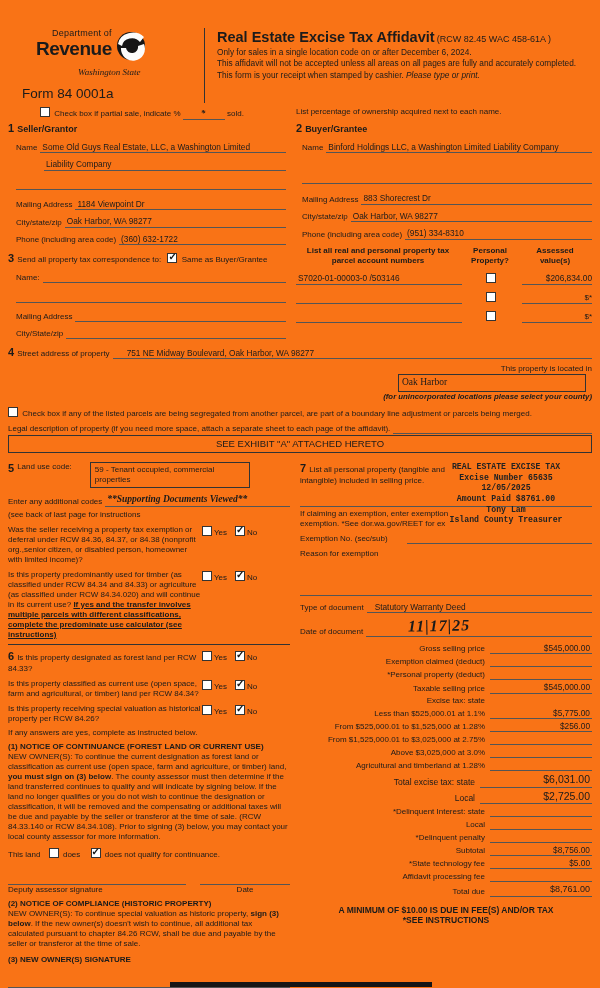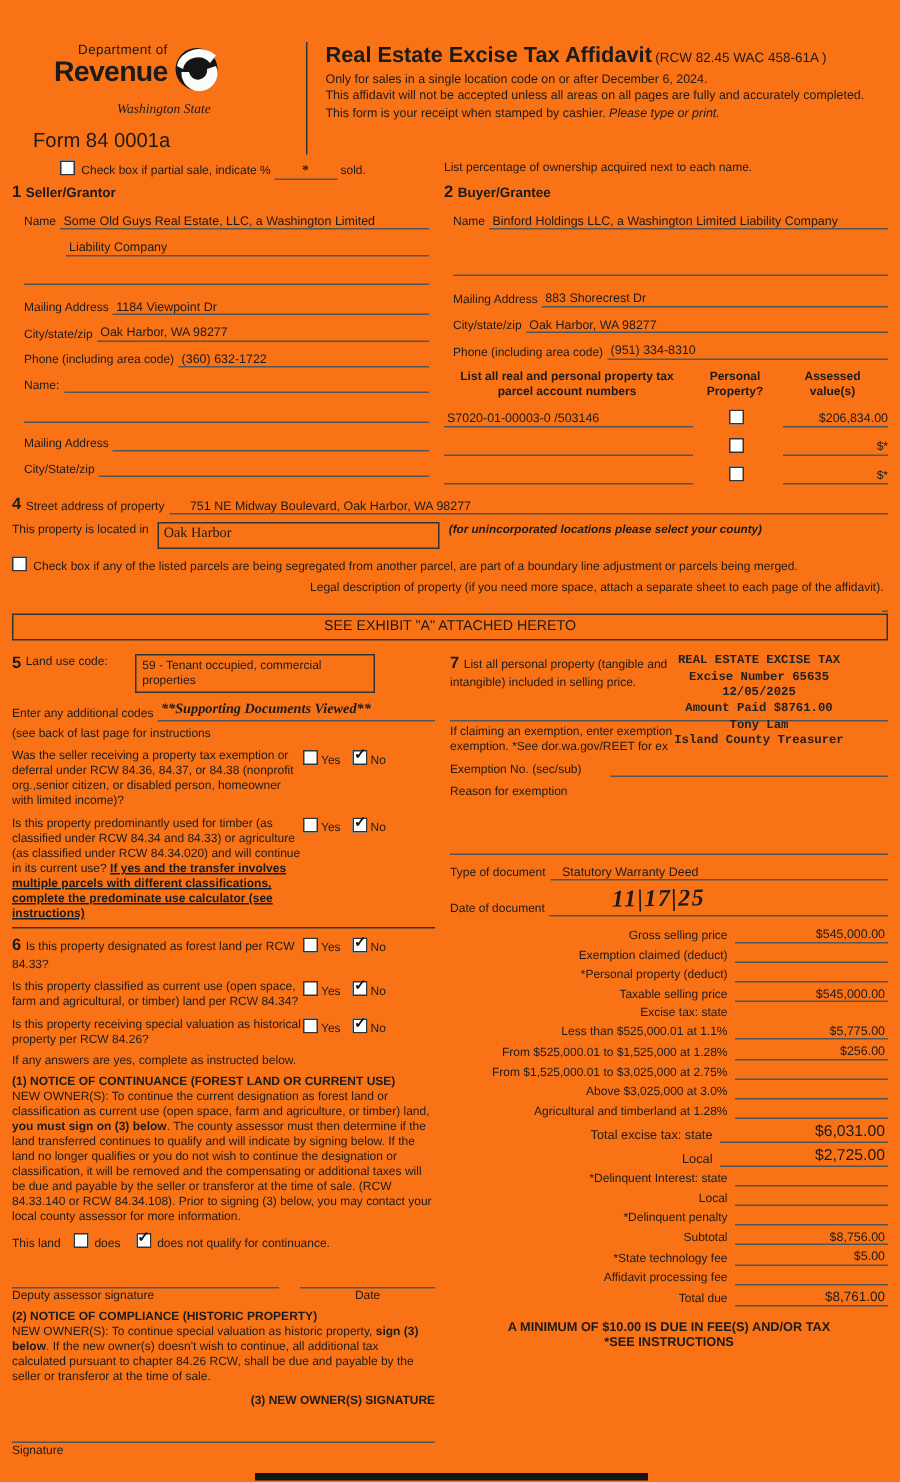--- a/index.html
+++ b/index.html
@@ -40,40 +40,40 @@
   .lcol{width:286px;}
   .rcol{width:296px;position:relative;}
   
   .phead{display:flex;font-weight:bold;text-align:center;margin-top:6px;}
   .ph1{width:164px;}.ph2{width:60px;}.ph3{width:70px;}
   .prow{display:flex;align-items:flex-end;margin-top:7px;}
   .pnum{width:164px;border-bottom:1px solid #555;min-height:10px;padding-left:2px;}
   .pcb{width:60px;text-align:center;}
   .pval{width:70px;border-bottom:1px solid #555;text-align:right;min-height:10px;}
   
-  .loc-row{display:flex;align-items:flex-start;margin-top:5px;}
+  .loc-row{display:flex;align-items:flex-end;margin-top:5px;flex-direction:column;}
   .loc-box{width:180px;border:1px solid #333;padding:2px 3px;margin:0 6px;
            font-family:"Liberation Serif",serif;font-size:9.5px;}
   .loc-note{font-style:italic;font-weight:bold;font-size:7.8px;}
   .legal-box{border:1px solid #333;text-align:center;font-size:9.5px;padding:2px;margin-top:1px;}
   
   .main{display:flex;gap:10px;margin-top:5px;min-height:452px;}
   .lu-row{display:flex;align-items:flex-start;}
   .lu-box{width:150px;border:1px solid #333;padding:2px 4px;margin-left:18px;}
   .addl{font-family:"Liberation Serif",serif;font-style:italic;font-weight:bold;font-size:9.5px;}
   .q{display:flex;margin-top:5px;}
   .qt{width:194px;}
   .yn{width:33px;white-space:nowrap;padding-top:1px;}
   .hr{border-top:1.5px solid #333;margin-top:4px;}
   .para{margin-top:4px;text-align:left;}
   .dep-row{display:flex;gap:14px;margin-top:14px;}
   .dep-row .c{flex:1;}
   .dep-row .c.d{flex:0 0 90px;text-align:center;}
   .line{border-bottom:1px solid #555;min-height:10px;}
-  .center{text-align:right;}
+  .center{text-align:left;}
   .sig-cols{display:flex;gap:16px;margin-top:12px;flex-direction:column;}
   .sig-cols .c{flex:1;}
   
   .stamp{position:absolute;top:4px;right:0;width:172px;text-align:center;
          font-family:"Liberation Mono",monospace;font-size:8.2px;font-weight:bold;line-height:1.3;color:#222;}
   .exem{width:158px;margin-top:2px;}
   .trow{display:flex;align-items:flex-end;margin-top:2px;}
   .tlabel{flex:1;text-align:right;padding-right:5px;white-space:nowrap;}
   .tval{width:100px;border-bottom:1px solid #555;text-align:right;min-height:10px;padding-right:2px;}
   .trow.nol .tval{border-bottom:none;}
@@ -149,20 +149,25 @@
           <span class="fill val">1184 Viewpoint Dr</span>
         </div>
         <div class="field" style="margin-left:8px;">
           <span class="lbl">City/state/zip</span>
           <span class="fill val">Oak Harbor, WA  98277</span>
         </div>
         <div class="field" style="margin-left:8px;">
           <span class="lbl">Phone (including area code)</span>
           <span class="fill val">(360) 632-1722</span>
         </div>
+        <div style="margin-top:7px;">
+          <span class="num">3</span><span>Send all property tax correspondence to:</span>
+          <span class="cb checked" style="margin-left:4px;"></span>
+          <span>Same as Buyer/Grantee</span>
+        </div>
         <div class="field" style="margin-left:8px;">
           <span class="lbl">Name:</span>
           <span class="fill"></span>
         </div>
         <div class="field" style="margin-left:8px;margin-top:9px;">
             <span class="fill"></span>
           </div>
         <div class="field" style="margin-left:8px;margin-top:8px;">
           <span class="lbl">Mailing Address</span>
           <span class="fill"></span>
@@ -225,21 +230,21 @@
     </div>
     <div class="loc-row">
       <span>This property is located in</span>
       <span class="loc-box">Oak Harbor</span>
       <span class="loc-note">(for unincorporated locations please select your county)</span>
     </div>
     <div style="margin-top:5px;">
       <span class="cb"></span>
       <span>Check box if any of the listed parcels are being segregated from another parcel, are part of a boundary line adjustment or parcels being merged.</span>
     </div>
-    <div class="field" style="margin-top:4px;flex-direction:column;">
+    <div class="field" style="margin-top:4px;">
       <span class="lbl">Legal description of property (if you need more space, attach a separate sheet to each page of the affidavit).</span>
       <span class="fill"></span>
     </div>
     <div class="legal-box">SEE EXHIBIT "A" ATTACHED HERETO</div>
 
     <div class="main">
       <div class="lcol">
         <div class="lu-row" style="margin-top:4px;">
           <span class="num">5</span>
           <span>Land use code:</span>

